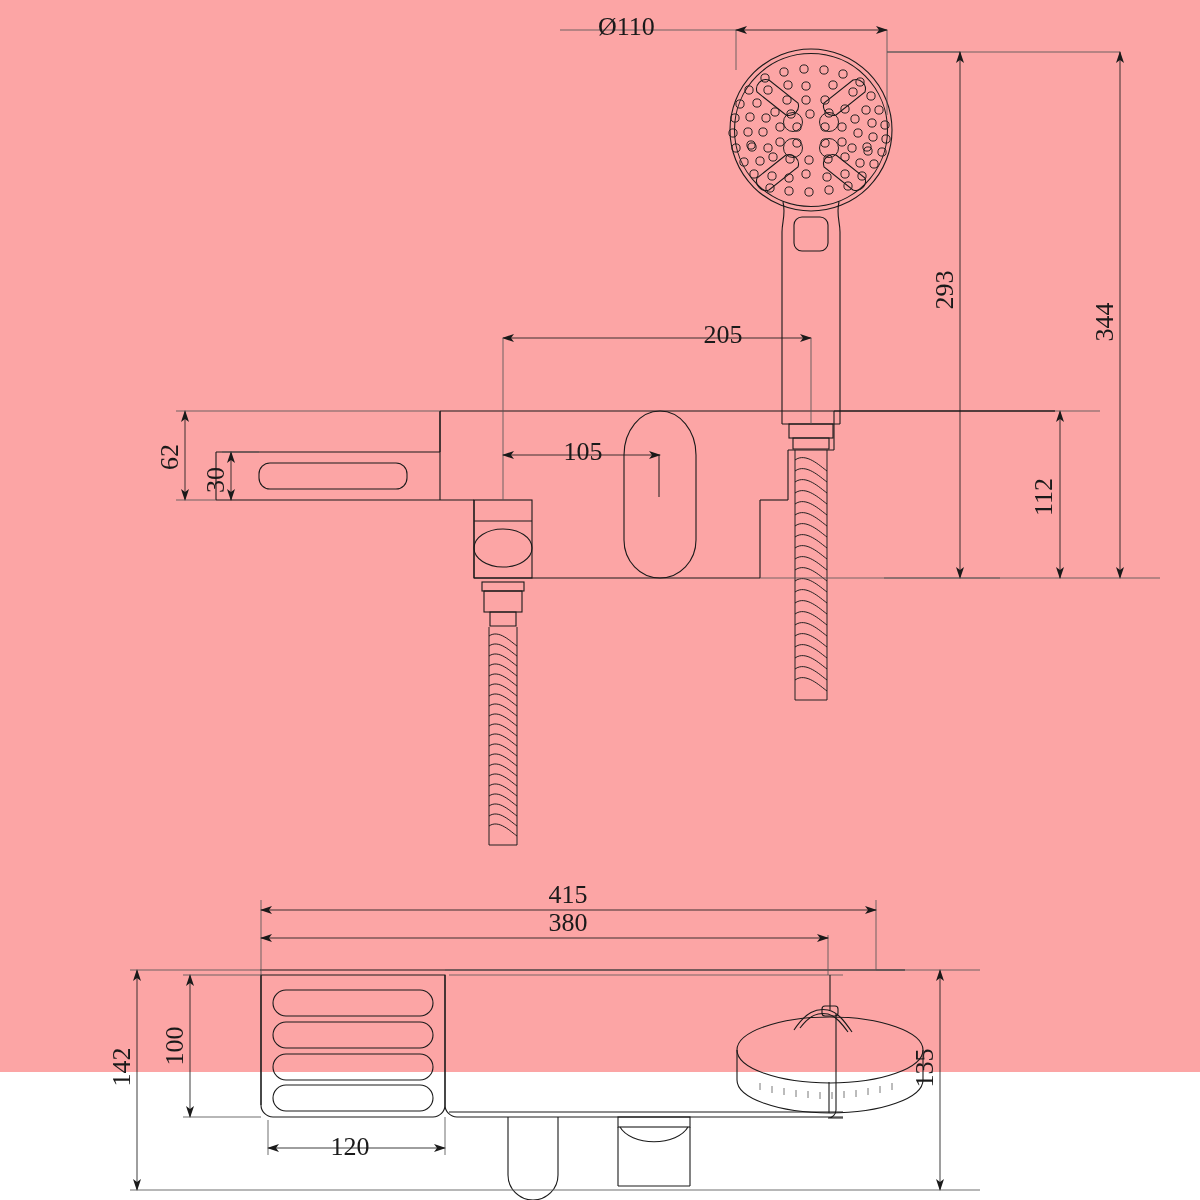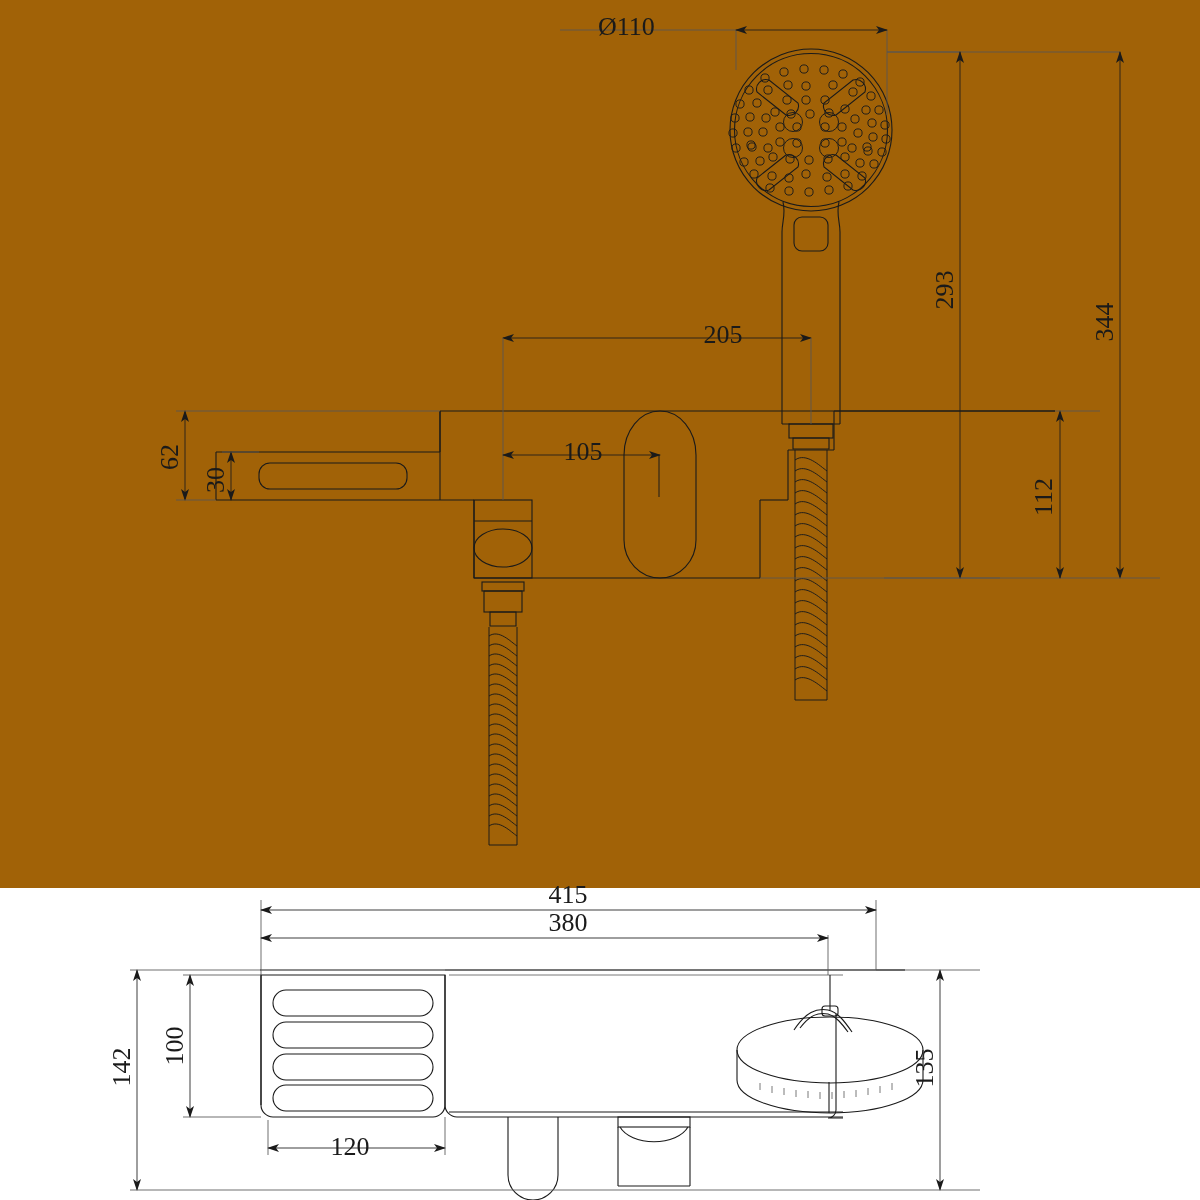--- a/index.html
+++ b/index.html
@@ -1,17 +1,17 @@
 <!DOCTYPE html>
 <html><head>
 <meta charset="utf-8">
 <style>
   html,body{margin:0;padding:0;background:#ffffff;}
   body{width:1200px;height:1200px;overflow:hidden;font-family:"Liberation Serif",serif;}
-  #sheet{position:relative;width:1200px;height:888px;background:#a16207;text-align:right;}
+  #sheet{position:relative;width:1200px;height:1072px;background:#fca5a5;text-align:right;}
   svg{display:block;}
   .dimtext{font-family:"Liberation Serif",serif;font-size:26px;fill:#1a1a1a;}
   .dimtext-v{font-family:"Liberation Serif",serif;font-size:26px;fill:#1a1a1a;}
 </style>
 </head>
 <body>
 
 <div id="sheet">
 <svg width="1200" height="1200" viewBox="0 0 1200 1200" xmlns="http://www.w3.org/2000/svg">
   <defs>

